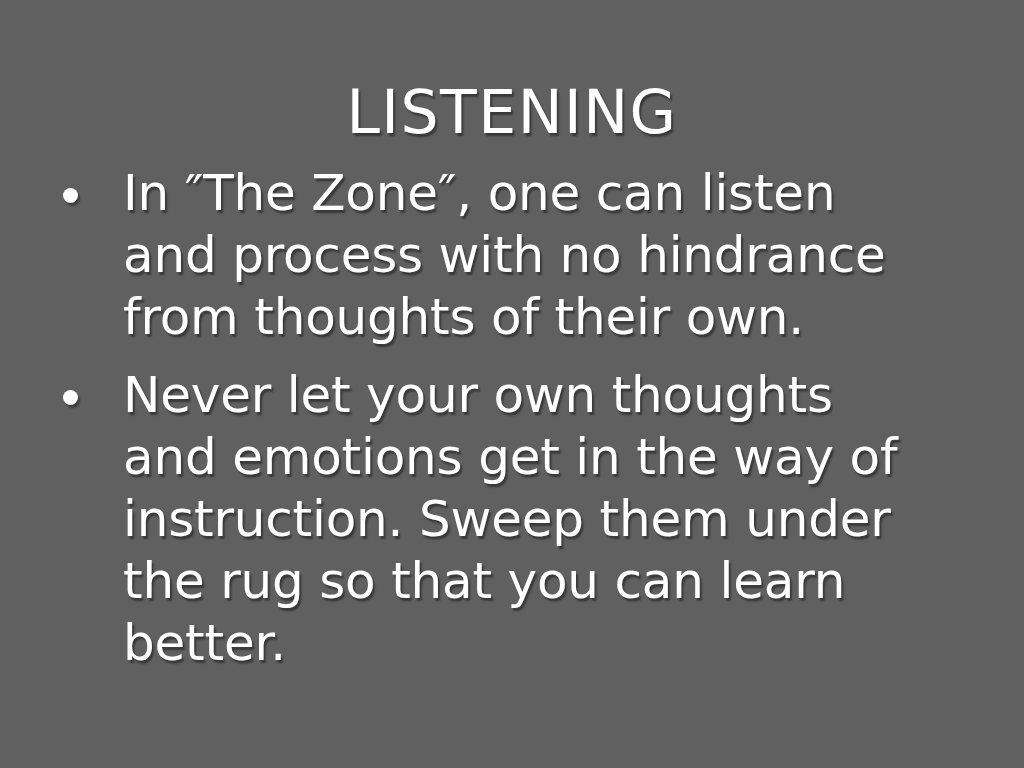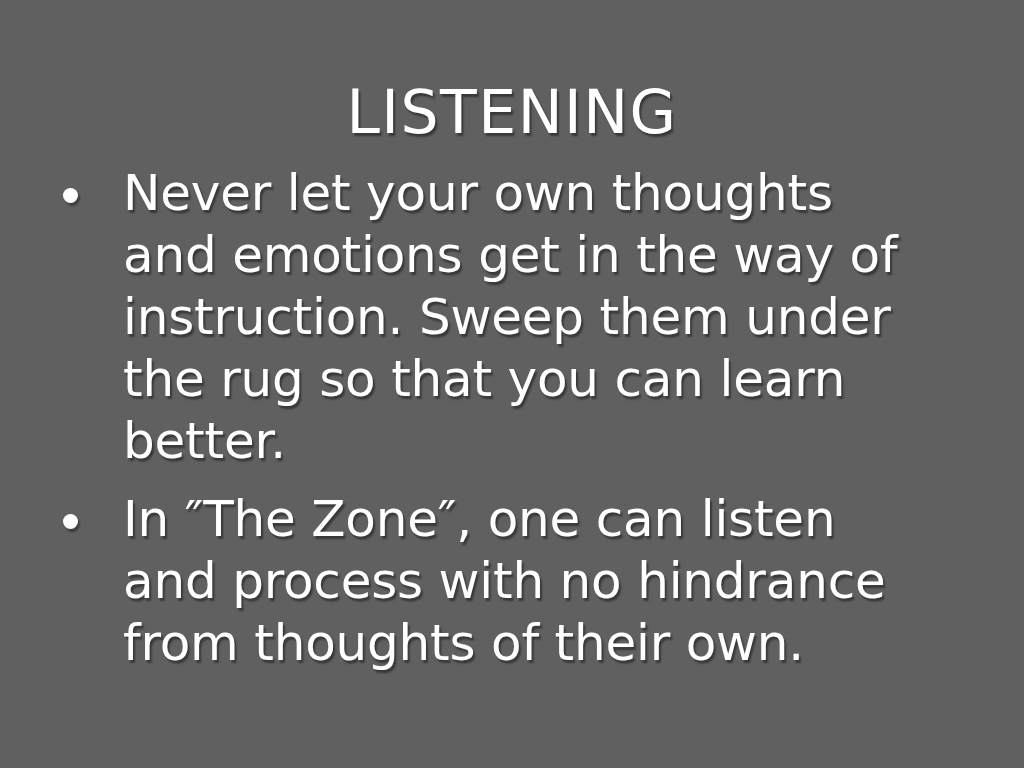--- a/index.html
+++ b/index.html
@@ -88,23 +88,23 @@
 <body>
 
 <div id="slide">
 
   <h1 id="slide-title">LISTENING</h1>
 
   <ul id="body-list">
 
     <li class="bullet-item">
       <span class="bullet-marker"></span>
-      <span class="bullet-text">Never let your own thoughts and emotions get in the way of instruction. Sweep them under the rug so that you can learn better.</span>
+      <span class="bullet-text">In ″The Zone″, one can listen and process with no hindrance from thoughts of their own.</span>
     </li>
 
     <li class="bullet-item">
       <span class="bullet-marker"></span>
-      <span class="bullet-text">In ″The Zone″, one can listen and process with no hindrance from thoughts of their own.</span>
+      <span class="bullet-text">Never let your own thoughts and emotions get in the way of instruction. Sweep them under the rug so that you can learn better.</span>
     </li>
 
   </ul>
 
 </div>
 
 </body></html>

